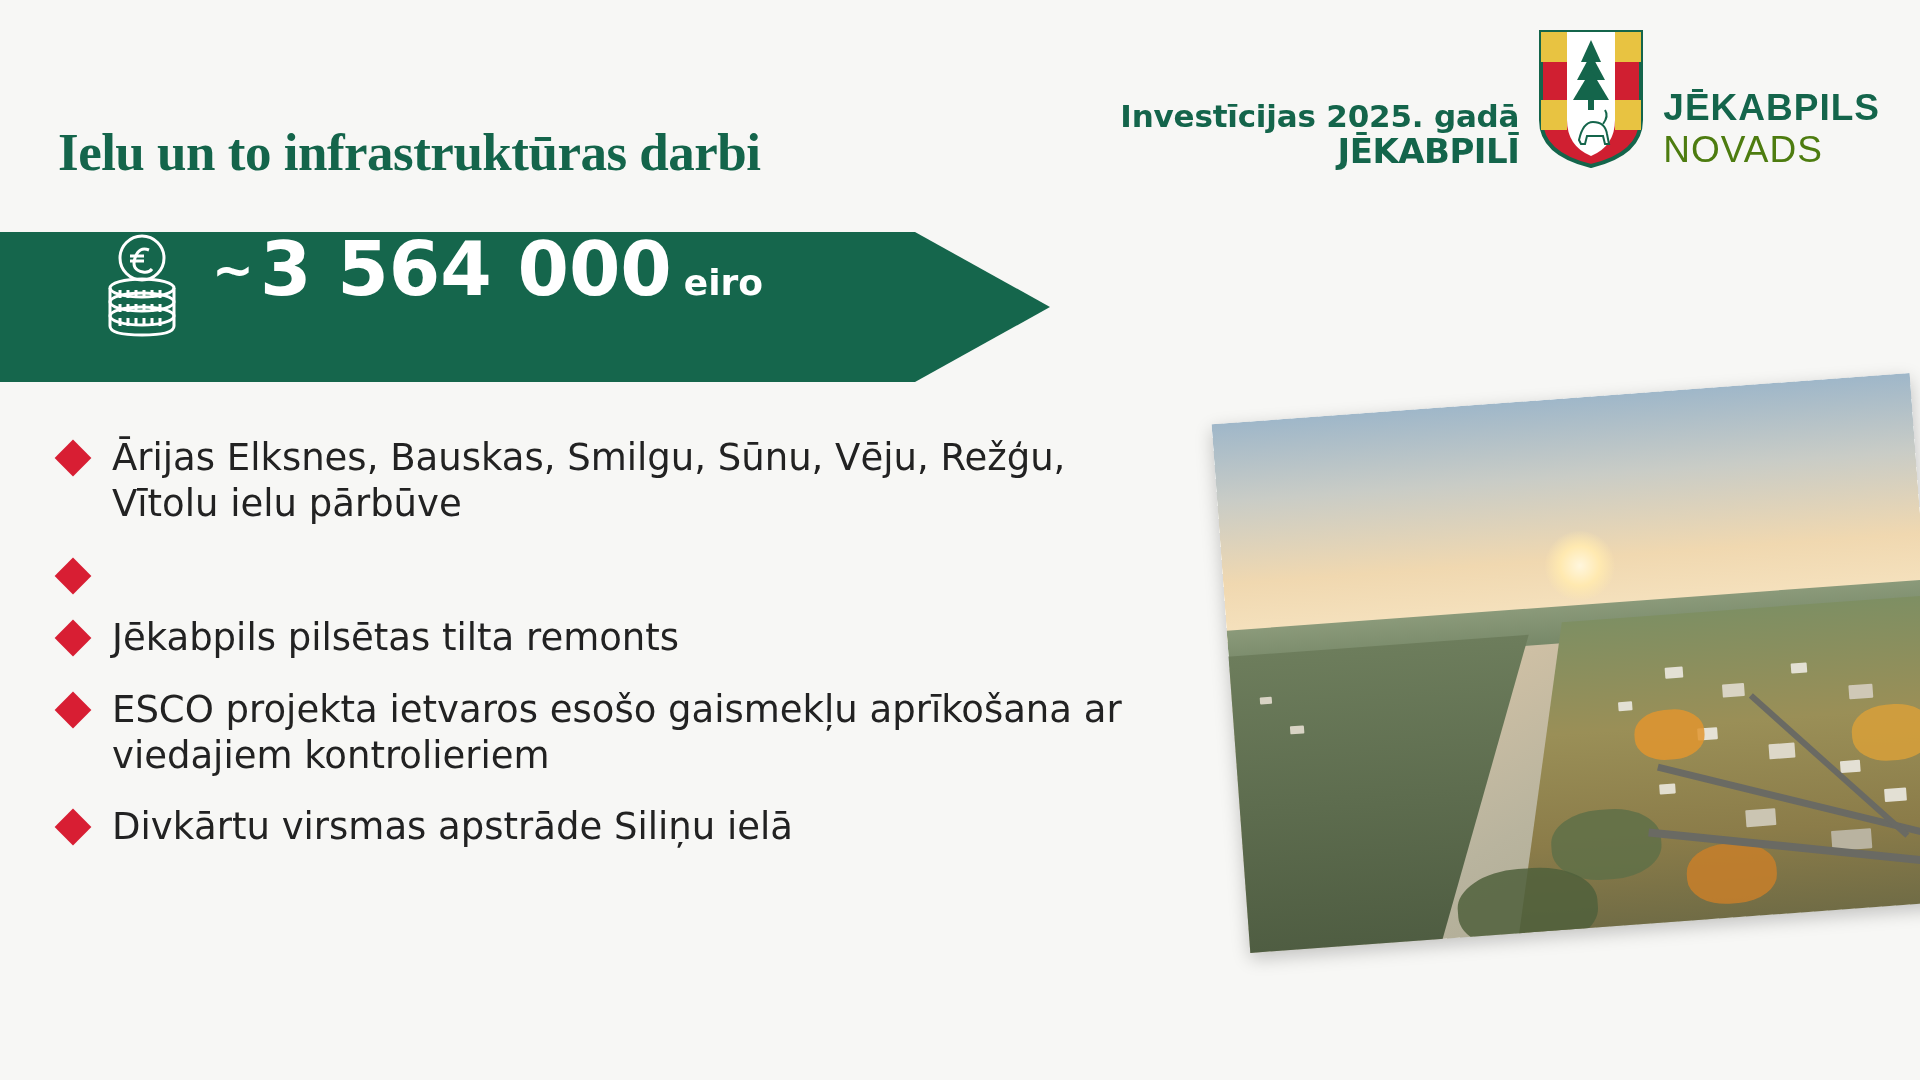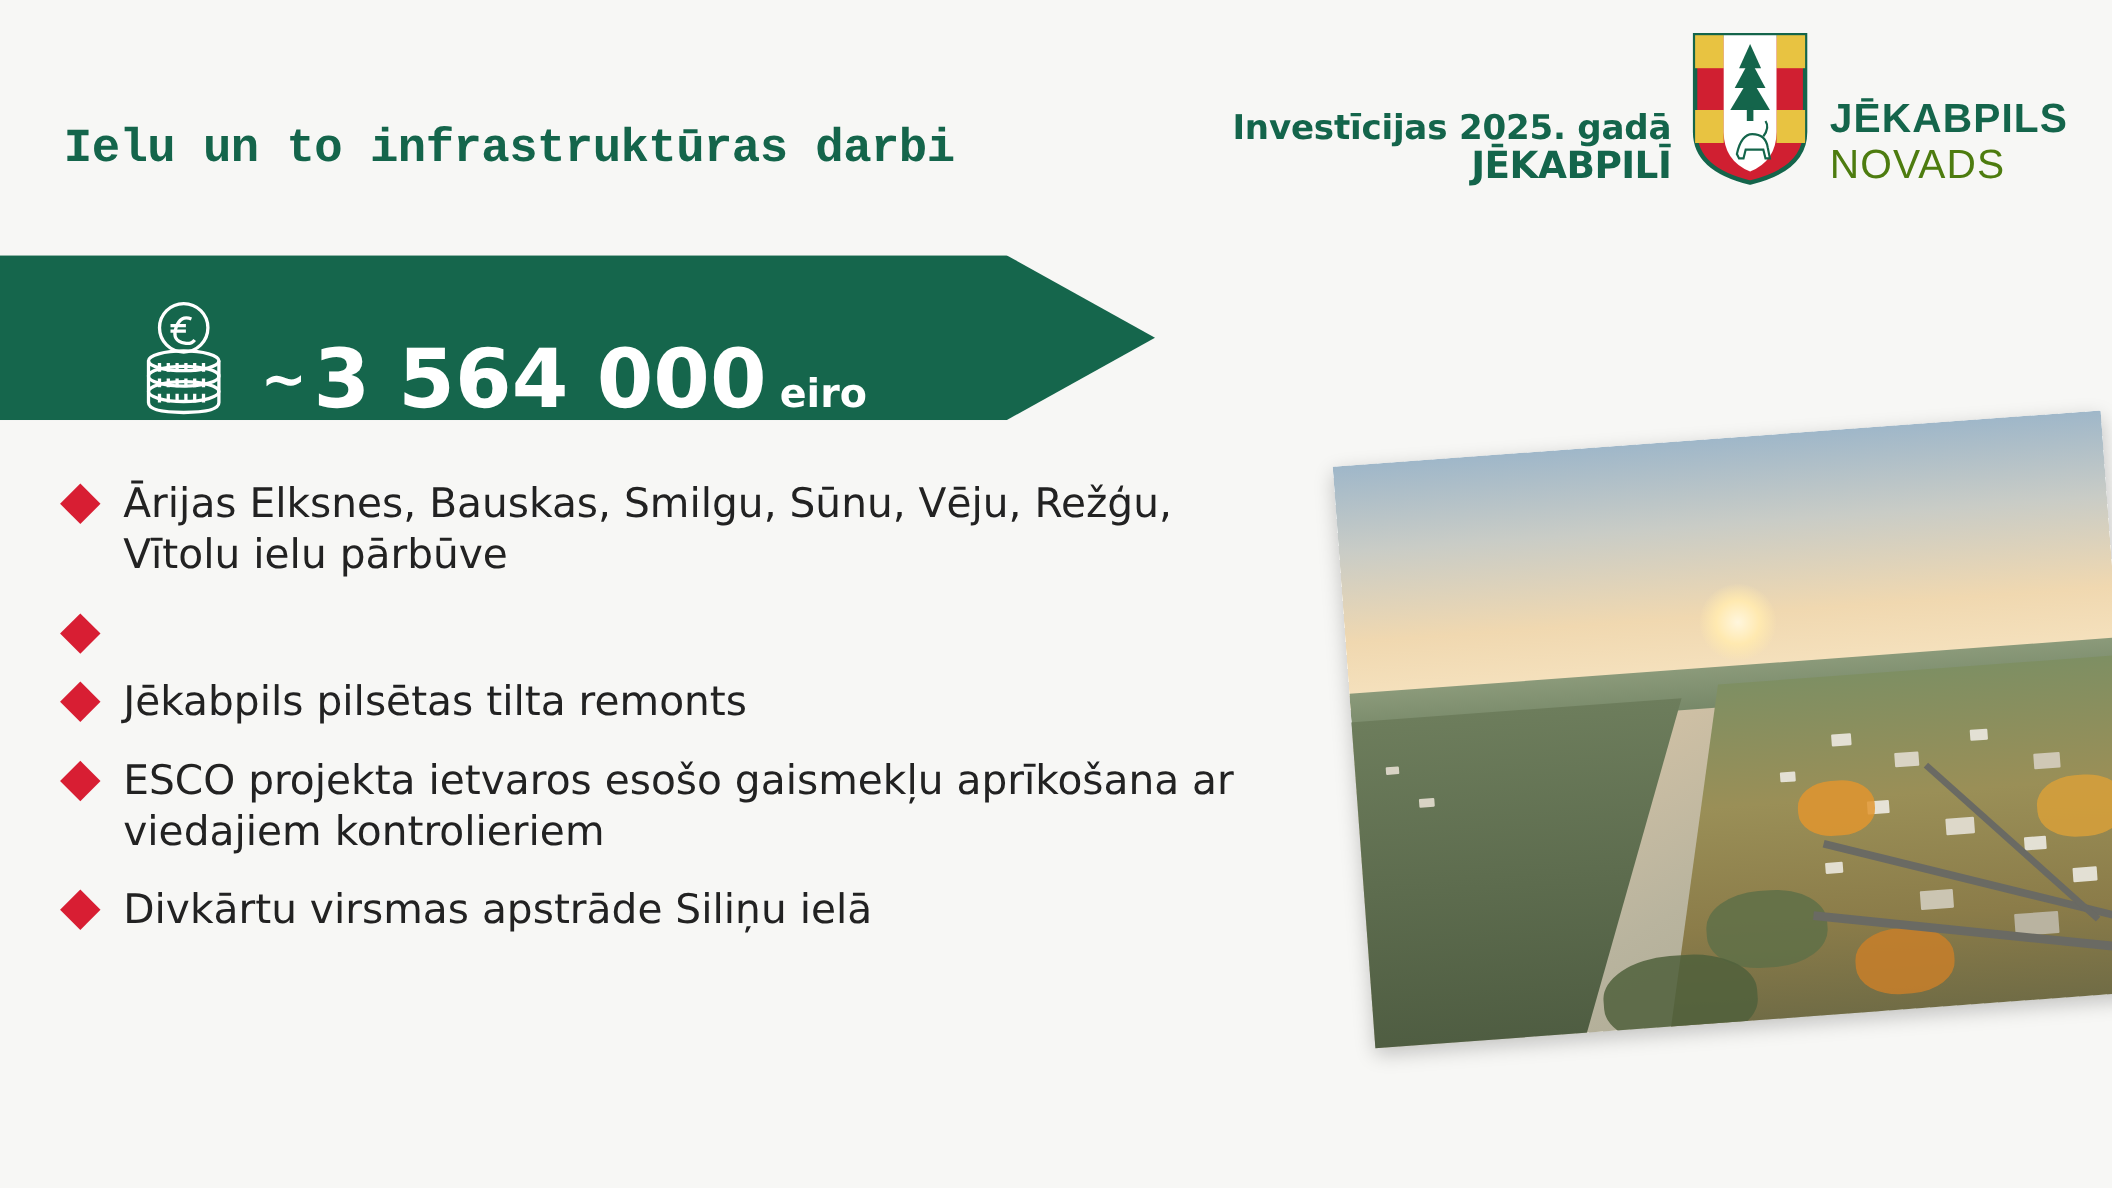--- a/index.html
+++ b/index.html
@@ -13,26 +13,26 @@
   body {
     font-family: "Liberation Sans", sans-serif;
     background: #f7f7f5;
     position: relative;
   }
 
   
   .page-title {
     position: absolute;
     left: 58px;
-    top: 110px;
-    font-size: 43px;
+    top: 122px;
+    font-size: 53px;
     font-weight: bold;
     color: #14654b;
     letter-spacing: -0.5px;
-    font-family: Liberation Mono, monospace;
+    font-family: Liberation Serif, serif;
   }
 
   .header-right {
     position: absolute;
     right: 40px;
     top: 28px;
     display: flex;
     align-items: flex-end;
     gap: 18px;
   }
@@ -95,22 +95,22 @@
   .banner-shape {
     position: absolute;
     inset: 0;
     background: #15664c;
     clip-path: polygon(0 0, 915px 0, 1050px 50%, 915px 100%, 0 100%);
   }
   .banner-inner {
     position: absolute;
     inset: 0;
     display: flex;
-    align-items: flex-end;
-    padding-left: 119px;
+    align-items: flex-start;
+    padding-left: 94px;
     gap: 22px;
   }
   .coins-icon { flex: 0 0 auto; }
 
   .amount {
     color: #ffffff;
     font-size: 74px;
     font-weight: bold;
     font-family: "DejaVu Sans", sans-serif;
     letter-spacing: 0px;

